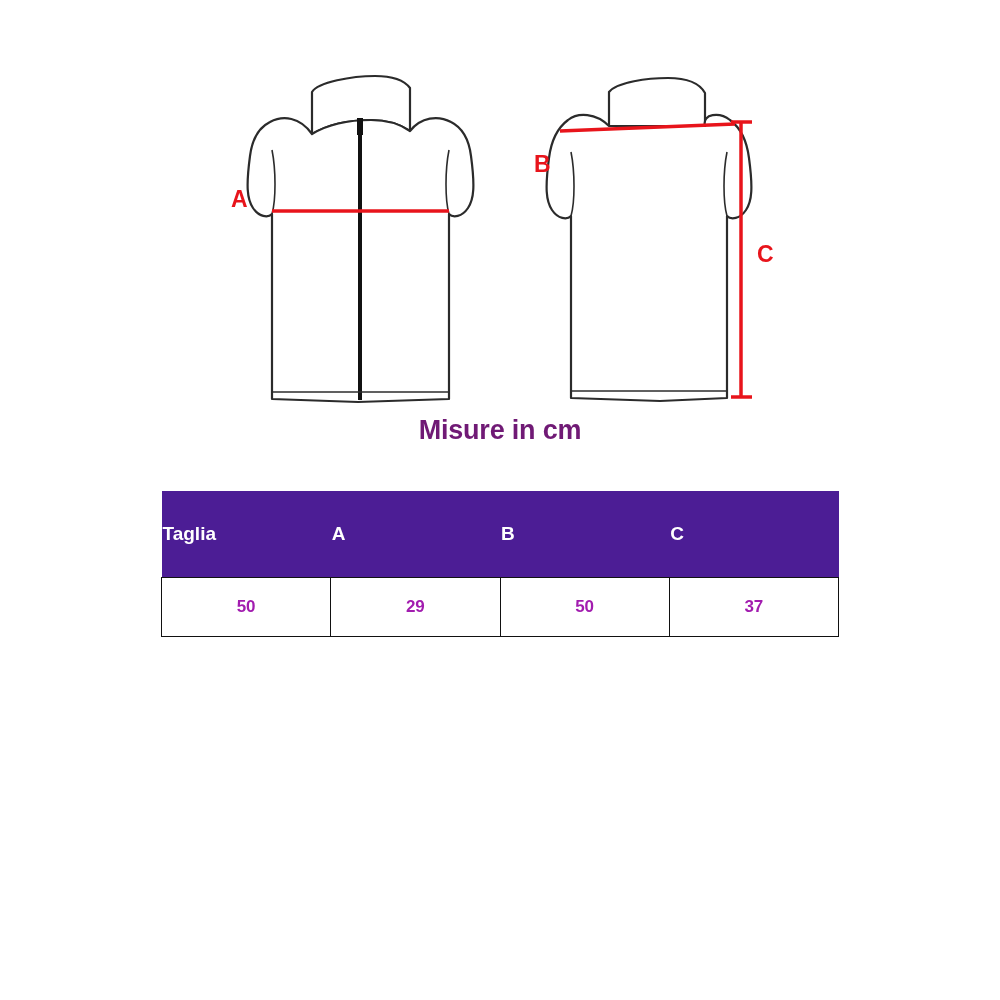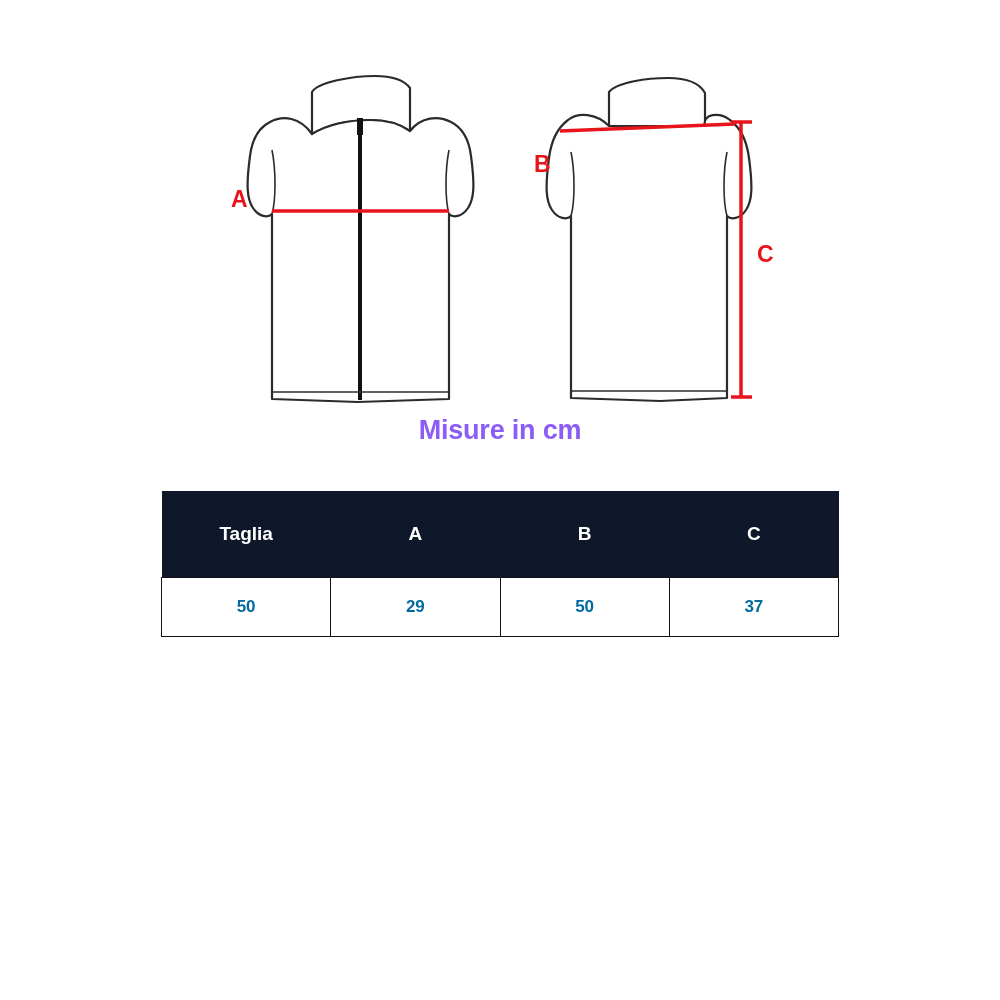--- a/index.html
+++ b/index.html
@@ -29,46 +29,46 @@
   }
   .caption {
     position: absolute;
     top: 415px;
     left: 0;
     width: 1000px;
     text-align: center;
     font-size: 27px;
     font-weight: bold;
     letter-spacing: -0.2px;
-    color: #8b5cf6;
+    color: #701a75;
   }
   .table-wrap {
     position: absolute;
     left: 161px;
     top: 491px;
     width: 678px;
   }
   table.size-table {
     border-collapse: collapse;
     width: 678px;
     table-layout: fixed;
   }
   table.size-table thead th {
-    background: #0f172a;
+    background: #4c1d95;
     color: #ffffff;
     font-size: 19px;
     font-weight: bold;
     height: 84px;
-    text-align: center;
+    text-align: left;
     vertical-align: middle;
     border: none;
   }
   table.size-table tbody td {
     background: #ffffff;
-    color: #0369a1;
+    color: #a21caf;
     font-size: 17px;
     font-weight: bold;
     height: 56px;
     text-align: center;
     vertical-align: middle;
     border: 1px solid #111111;
   }
   .label-letter {
     font-size: 23px;
     font-weight: bold;

